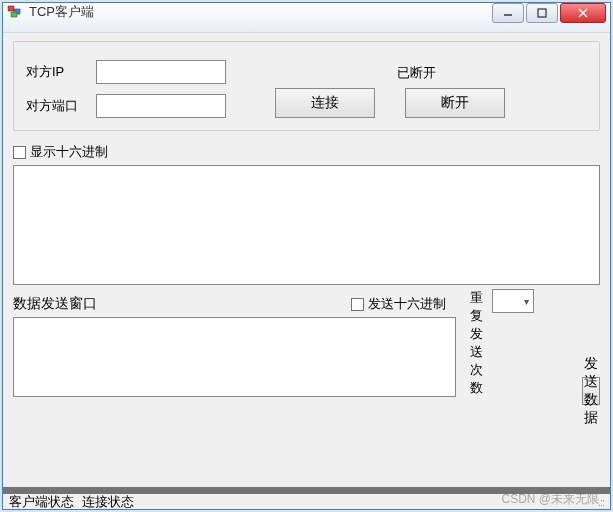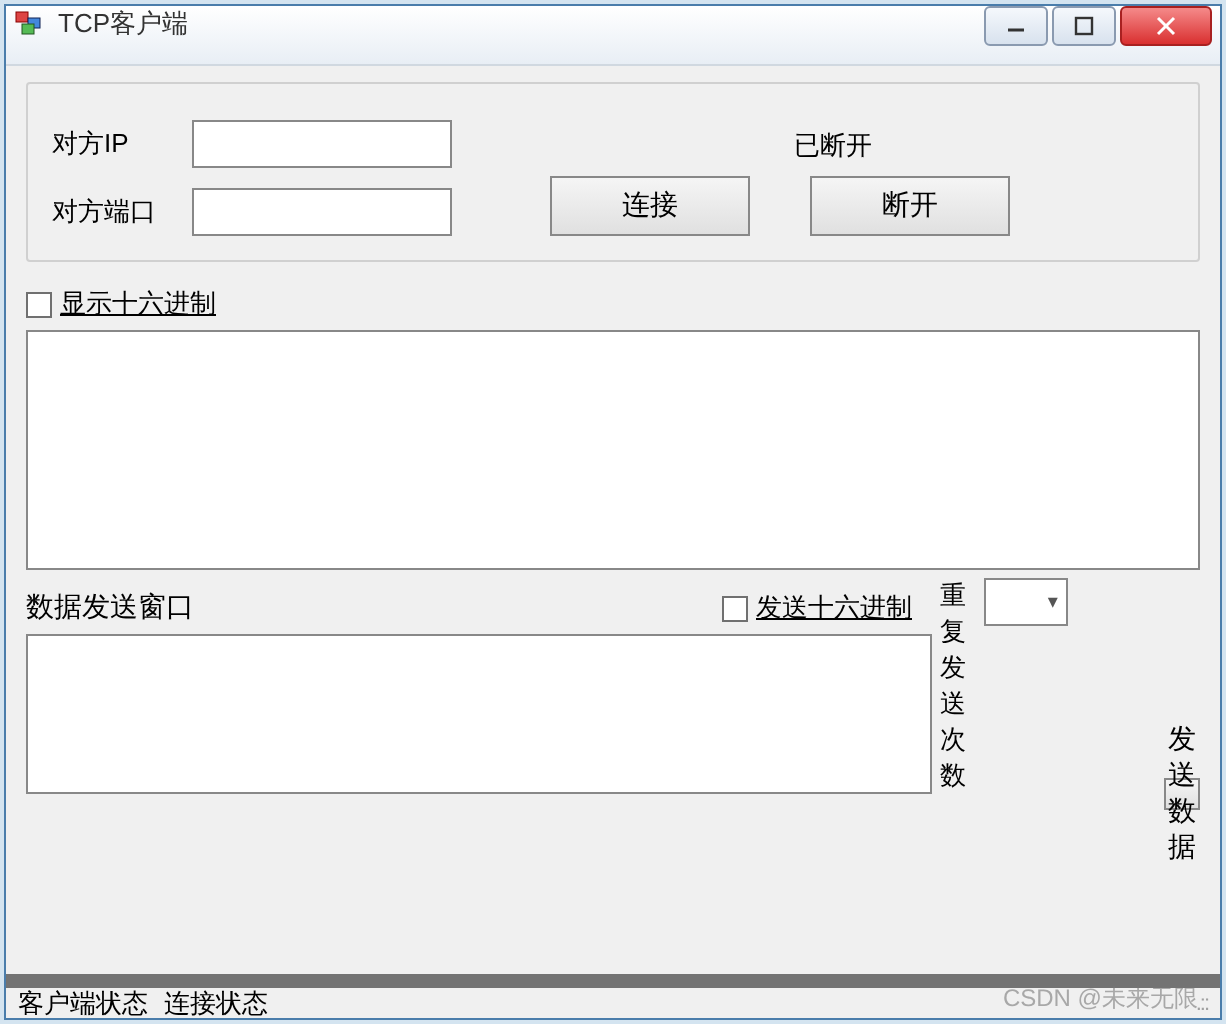--- a/index.html
+++ b/index.html
@@ -135,21 +135,20 @@
     .section-title {
       font-size: 14px;
       flex: 1;
     }
     .checkbox-wrap {
       display: flex;
       align-items: center;
       gap: 4px;
       cursor: pointer;
       margin-right: 10px;
-      text-decoration: underline;
     }
     .checkbox-box {
       width: 13px;
       height: 13px;
       border: 1px solid #707070;
       background: #fff;
     }
     .textarea {
       width: 100%;
       border: 1px solid #888;
@@ -157,21 +156,21 @@
       resize: none;
       font-family: inherit;
       font-size: 13px;
       padding: 4px;
       overflow-y: scroll;
     }
     .recv-area { height: 120px; }
     
     .send-section {
       display: flex;
-      gap: 4px;
+      gap: 14px;
       margin-top: 4px;
     }
     .send-left { flex: 1; }
     .send-area { height: 80px; }
     .send-right {
       width: 130px;
       display: flex;
       flex-direction: row;
     }
     .repeat-label {
@@ -188,21 +187,21 @@
       justify-content: flex-end;
       padding-right: 4px;
       cursor: pointer;
     }
     .combo-arrow {
       font-size: 10px;
       color: #555;
     }
     .send-btn {
       margin-top: auto;
-      height: 16px;
+      height: 28px;
       margin-left: 48px;
     }
     
     .statusbar {
       height: 22px;
       border-top: 7px solid #737373;
       display: flex;
       align-items: center;
       padding: 0 6px;
       font-size: 13px;

